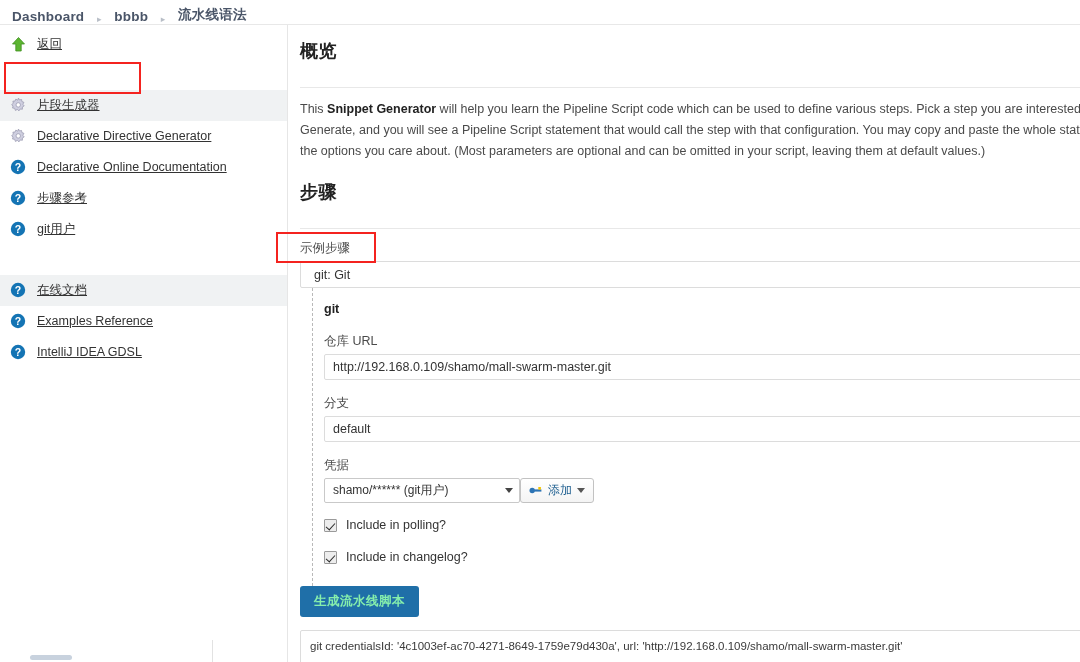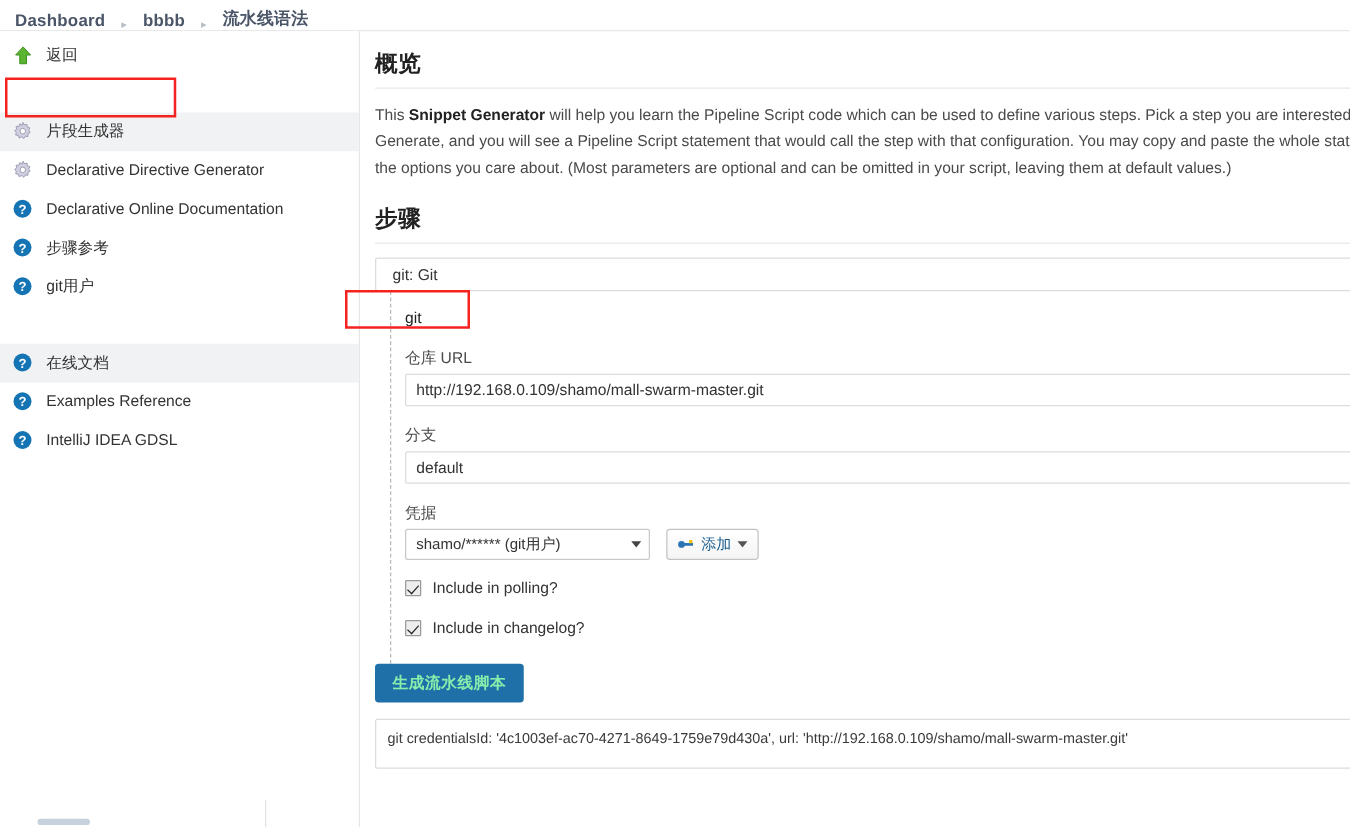--- a/index.html
+++ b/index.html
@@ -55,20 +55,21 @@
   .side-item {
     display: flex;
     align-items: center;
     height: 31px;
     padding-left: 10px;
     gap: 10px;
     cursor: pointer;
     font-size: 12.5px;
     color: #333;
     white-space: nowrap;
+    text-decoration: underline;
   }
   .side-item.sel { background: #f0f2f3; margin-top: 30px; }
   .side-item .ic { flex: 0 0 17px; height: 17px; position: relative; }
 
   
   .ic-up svg { display:block; }
   
   .ic-gear svg { display:block; }
   
   .ic-help svg { display:block; }
@@ -89,21 +90,21 @@
     flex: 1 1 auto;
     padding: 14px 0 0 12px;
     overflow: hidden;
     position: relative;
   }
   h2.sec {
     font-size: 18px;
     font-weight: bold;
     color: #222;
     letter-spacing: .5px;
-    padding-bottom: 7px;
+    padding-bottom: 24px;
     border-bottom: 1px solid #e8e8e8;
     margin-bottom: 11px;
     width: 780px;
   }
   h2.sec.second { margin-top: 18px; }
   .para {
     font-size: 12.5px;
     line-height: 21px;
     color: #4a4a4a;
     width: 1000px;
@@ -129,39 +130,39 @@
   }
 
   
   .step-body {
     border-left: 1px dashed #b9b9b9;
     margin-left: 12px;
     padding: 14px 0 4px 11px;
   }
   .step-name {
     font-size: 12.5px;
-    font-weight: normal;
+    font-weight: bold;
     color: #222;
     margin-bottom: 17px;
   }
   .row { margin-bottom: 15px; }
   .txtinput {
     width: 765px;
     height: 26px;
     border: 1px solid #dcdcdc;
     border-radius: 2px;
     background: #fff;
     font-size: 12.5px;
     color: #333;
     padding: 0 8px;
     font-family: inherit;
     display: flex;
     align-items: center;
   }
-  .cred-row { display: flex; align-items: center; gap: 13px; }
+  .cred-row { display: flex; align-items: center; gap: 0; }
   .cred-select {
     width: 196px;
     height: 25px;
     border: 1px solid #c9c9c9;
     border-radius: 2px;
     background: #fff;
     display: flex;
     align-items: center;
     justify-content: space-between;
     padding: 0 6px 0 8px;
@@ -379,20 +380,21 @@
   </div>
 
   <div class="main">
 
     <h2 class="sec">概览</h2>
 
     <p class="para"><span>This </span><b>Snippet Generator</b><span> will help you learn the Pipeline Script code which can be used to define various steps. Pick a step you are interested in from the list, configure it, click Generate, and you will see a Pipeline Script statement that would call the step with that configuration. You may copy and paste the whole statement into your script, or pick up just the options you care about. (Most parameters are optional and can be omitted in your script, leaving them at default values.)</span></p>
 
     <h2 class="sec second">步骤</h2>
 
+    <div class="field-label">示例步骤</div>
     <div class="sel-step">
       <span>git: Git</span>
     </div>
 
     <div class="step-body">
 
       <div class="step-name">git</div>
 
       <div class="row">
         <div class="field-label">仓库 URL</div>

